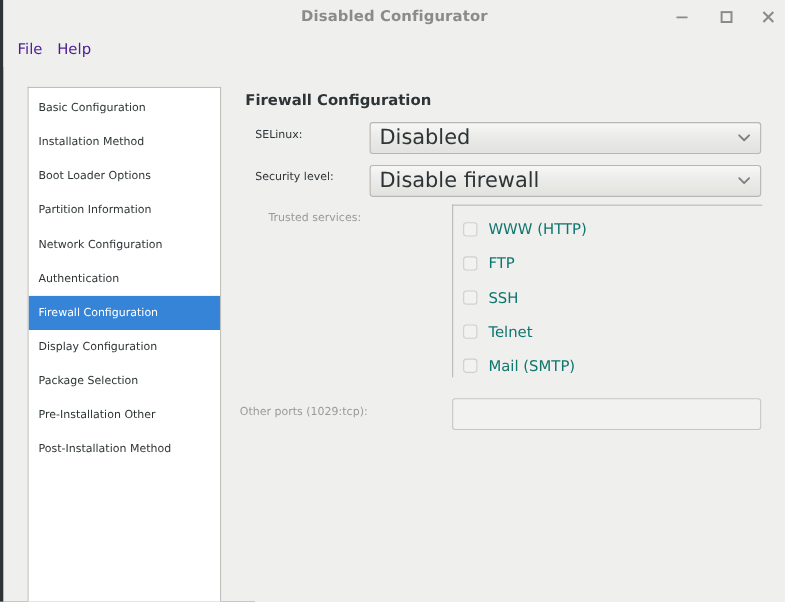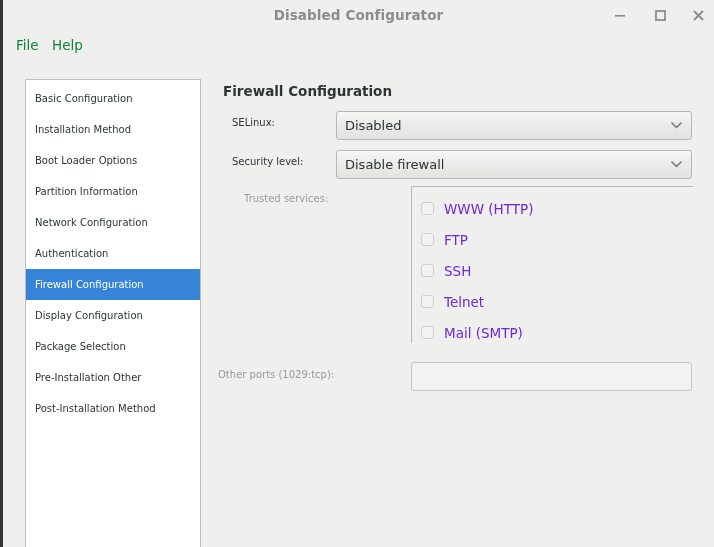--- a/index.html
+++ b/index.html
@@ -60,21 +60,21 @@
     left: 0; top: 30px;
     width: 711px; height: 31px;
     background: #efefee;
   }
   .menu-item {
     position: absolute;
     top: 0;
     height: 31px;
     line-height: 31px;
     font-size: 13.5px;
-    color: #15803d;
+    color: #4c1d95;
     cursor: default;
     padding: 0 4px;
     text-align: center;
   }
   #menu-file { left: 9px; }
   #menu-help { left: 45px; }
 
   
   #sidebar {
     position: absolute;
@@ -135,21 +135,21 @@
     box-sizing: border-box;
     border: 1px solid #b6b6b3;
     border-radius: 3px;
     background: linear-gradient(to bottom, #f7f7f6 0%, #ebebe9 45%, #e2e2df 100%);
     cursor: default;
   }
   .combo-text {
     position: absolute;
     left: 8px; top: 0;
     line-height: 27px;
-    font-size: 13px;
+    font-size: 19px;
     color: #2e3436;
     white-space: nowrap;
   }
   .combo-arrow {
     position: absolute;
     right: 9px; top: 9px;
     width: 11px; height: 9px;
   }
   .combo-arrow svg { display:block; }
 
@@ -186,21 +186,21 @@
     box-sizing: border-box;
     border: 1px solid #cfcfcc;
     border-radius: 3px;
     background: #f2f2f0;
   }
   .service-label {
     position: absolute;
     left: 23px; top: 0;
     line-height: 20px;
     font-size: 13.5px;
-    color: #6d28d9;
+    color: #0f766e;
     white-space: nowrap;
   }
 
   
   #ports-label {
     left: 17px;
     top: 308px;
   }
   #ports-input {
     position: absolute;

